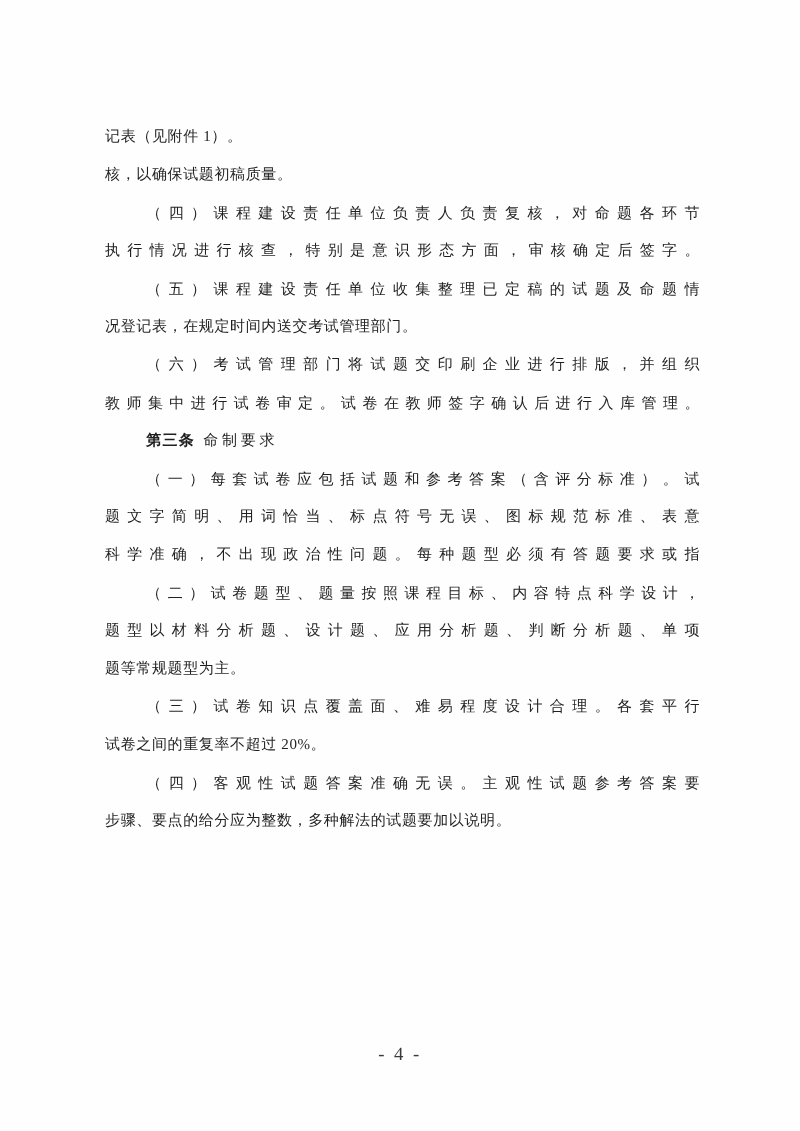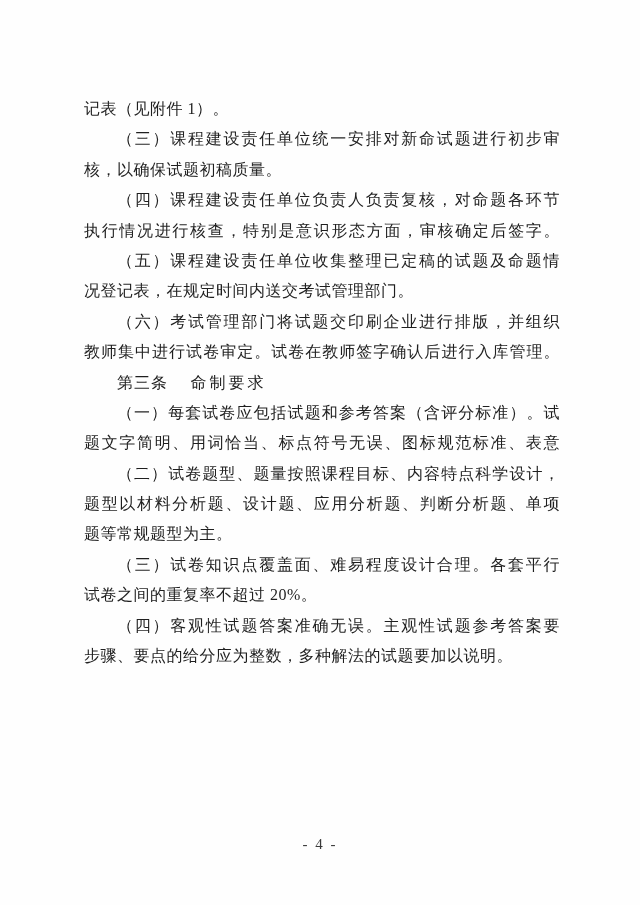--- a/index.html
+++ b/index.html
@@ -15,77 +15,77 @@
     color: #1f1f1f;
     overflow: hidden;
   }
   .content {
     position: absolute;
     top: 94px;
     left: 84px;
     width: 476px;
   }
   .line {
-    font-size: 16px;
+    font-size: 12px;
     line-height: 30.4px;
     height: 30.4px;
     letter-spacing: 0.5px;
     white-space: nowrap;
     overflow: hidden;
   }
   .line.j {
     white-space: normal;
     text-align: justify;
     text-align-last: justify;
   }
   .line.indent {
     text-indent: 33px;
   }
   .heading .hnum {
-    font-weight: normal;
+    font-weight: bold;
     letter-spacing: 1px;
   }
   .heading .htitle {
-    margin-left: 18px;
+    margin-left: 3px;
     letter-spacing: 3px;
   }
   .footer {
     position: absolute;
     top: 836px;
     left: 0;
     width: 640px;
     text-align: center;
     font-size: 15px;
     letter-spacing: 2px;
     color: #3a3a3a;
   }
 </style>
 </head>
 <body>
 
 <div class="page">
   <div class="content">
 
     <div class="line">记表（见附件 1）。</div>
-    <div class="line indent j">（三）课程建设责任单位统一安排对新命试题进行初步审</div>
     <div class="line">核，以确保试题初稿质量。</div>
     <div class="line indent j">（四）课程建设责任单位负责人负责复核，对命题各环节</div>
     <div class="line j">执行情况进行核查，特别是意识形态方面，审核确定后签字。</div>
     <div class="line indent j">（五）课程建设责任单位收集整理已定稿的试题及命题情</div>
     <div class="line">况登记表，在规定时间内送交考试管理部门。</div>
     <div class="line indent j">（六）考试管理部门将试题交印刷企业进行排版，并组织</div>
     <div class="line j">教师集中进行试卷审定。试卷在教师签字确认后进行入库管理。</div>
 
     <div class="line indent heading">
       <span class="hnum">第三条</span>
       <span class="htitle">命制要求</span>
     </div>
 
     <div class="line indent j">（一）每套试卷应包括试题和参考答案（含评分标准）。试</div>
     <div class="line j">题文字简明、用词恰当、标点符号无误、图标规范标准、表意</div>
+    <div class="line j">科学准确，不出现政治性问题。每种题型必须有答题要求或指</div>
     <div class="line indent j">（二）试卷题型、题量按照课程目标、内容特点科学设计，</div>
     <div class="line j">题型以材料分析题、设计题、应用分析题、判断分析题、单项</div>
     <div class="line">题等常规题型为主。</div>
     <div class="line indent j">（三）试卷知识点覆盖面、难易程度设计合理。各套平行</div>
     <div class="line">试卷之间的重复率不超过 20%。</div>
     <div class="line indent j">（四）客观性试题答案准确无误。主观性试题参考答案要</div>
     <div class="line">步骤、要点的给分应为整数，多种解法的试题要加以说明。</div>
 
   </div>
 

